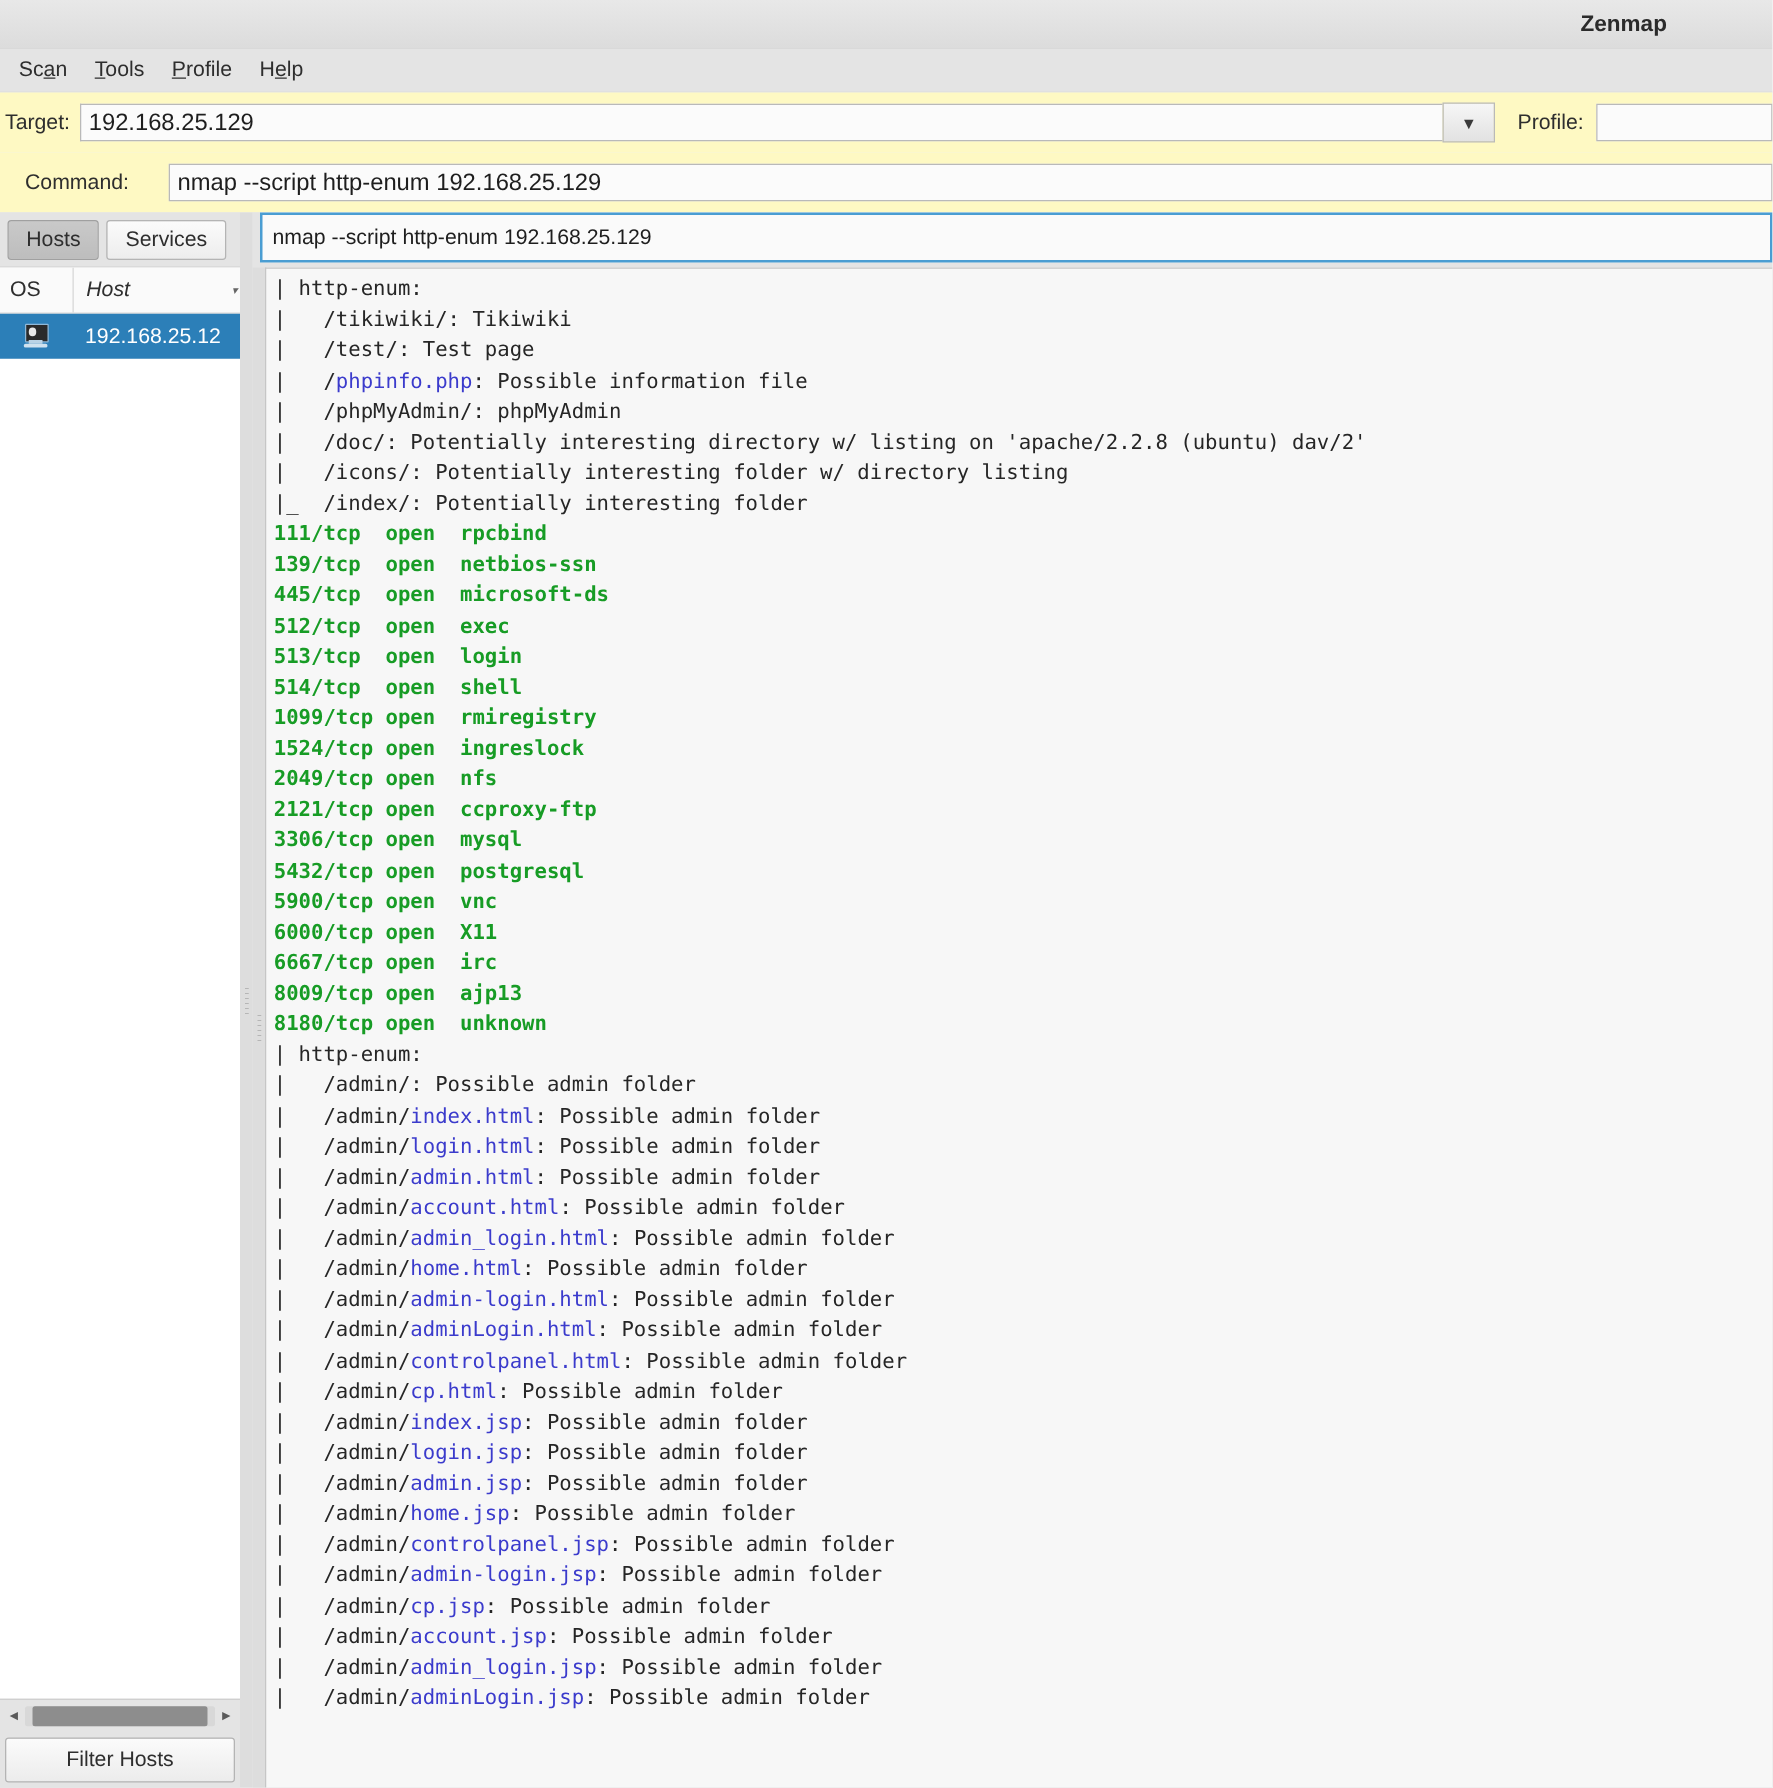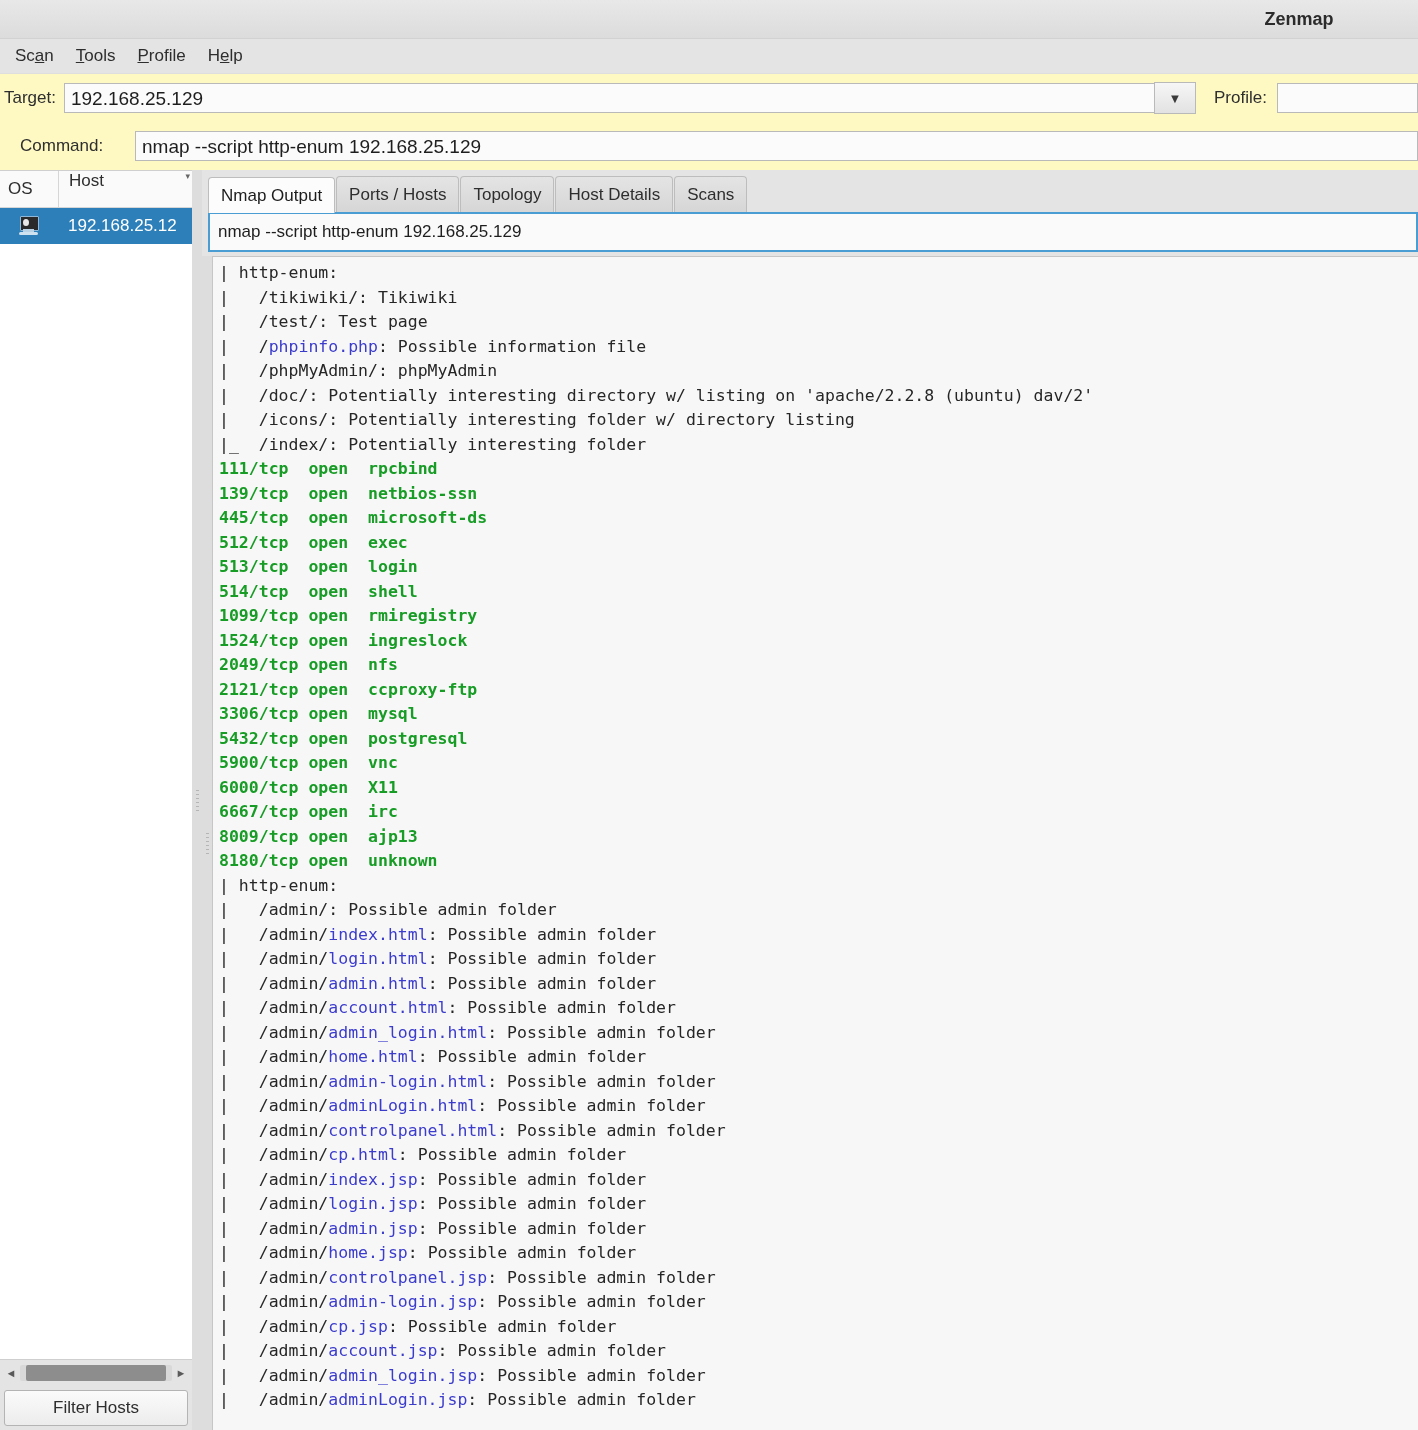--- a/index.html
+++ b/index.html
@@ -93,21 +93,21 @@
     border-top:1px solid #cfcfcf;
     display:flex;flex-direction:column;
     overflow:hidden;
   }
   .hl-header{
     display:flex;height:36px;align-items:center;
     background:#fafafa;border-bottom:1px solid #d6d6d6;
     font-size:17px;color:#2e2e2e;
   }
   .hl-header .c-os{width:58px;padding-left:8px;box-sizing:border-box;}
-  .hl-header .c-host{flex:1;padding-left:10px;border-left:1px solid #d6d6d6;height:100%;display:flex;align-items:flex-start;justify-content:space-between;padding-right:2px;box-sizing:border-box;}
+  .hl-header .c-host{flex:1;padding-left:10px;border-left:1px solid #d6d6d6;height:100%;display:flex;align-items:center;justify-content:space-between;padding-right:2px;box-sizing:border-box;font-style:italic;}
   .sort-arrow{font-size:9px;color:#666;}
   .hl-row{
     display:flex;align-items:center;height:36px;
     background:#2c7fb8;color:#ffffff;font-size:17px;
   }
   .hl-row .c-os{width:58px;display:flex;align-items:center;justify-content:center;}
   .hl-row .c-host{flex:1;padding-left:10px;white-space:nowrap;overflow:hidden;}
   .pc-icon{width:22px;height:20px;position:relative;display:inline-block;}
   .pc-icon .scr{position:absolute;left:2px;top:0;width:17px;height:13px;background:#2a2a2a;border:1px solid #8fb8d8;border-radius:1px;}
   .pc-icon .scr:after{content:"";position:absolute;left:2px;top:2px;width:6px;height:7px;background:#e8e8e8;border-radius:50%;}
@@ -209,20 +209,24 @@
 </div>
 
 <div class="toolrow">
   <span class="lbl cmd-label">Command:</span>
   <div class="field" id="command-field">nmap --script http-enum 192.168.25.129</div>
 </div>
 
 <div class="content">
 
   <div class="leftpane">
+    <div class="hs-buttons" id="hsbuttons">
+        <div class="hsbtn active">Hosts</div>
+        <div class="hsbtn">Services</div>
+      </div>
 
     <div class="hostlist">
       <div class="hl-header">
         <div class="c-os">OS</div>
         <div class="c-host">
           <span>Host</span>
           <span class="sort-arrow">▾</span>
         </div>
       </div>
       <div id="hostrows">
@@ -250,27 +254,20 @@
     <div class="filterbar">
       <div class="filterbtn">Filter Hosts</div>
     </div>
   </div>
 
   <div class="splitter">
     <div class="grip"></div>
   </div>
 
   <div class="rightpane">
-    <div class="tabstrip" id="tabstrip">
-        <div class="tab active">Nmap Output</div>
-        <div class="tab">Ports / Hosts</div>
-        <div class="tab">Topology</div>
-        <div class="tab">Host Details</div>
-        <div class="tab">Scans</div>
-      </div>
     <div class="cmdbox">nmap --script http-enum 192.168.25.129</div>
     <div class="outer-out">
       <div class="vsplit">
         <div class="grip"></div>
       </div>
       <div class="outputarea" id="outputarea"><div class="ln"><span>| http-enum: </span></div><div class="ln"><span>|   /tikiwiki/: Tikiwiki</span></div><div class="ln"><span>|   /test/: Test page</span></div><div class="ln"><span>|   /</span><span class="hl">phpinfo.php</span><span>: Possible information file</span></div><div class="ln"><span>|   /phpMyAdmin/: phpMyAdmin</span></div><div class="ln"><span>|   /doc/: Potentially interesting directory w/ listing on 'apache/2.2.8 (ubuntu) dav/2'</span></div><div class="ln"><span>|   /icons/: Potentially interesting folder w/ directory listing</span></div><div class="ln"><span>|_  /index/: Potentially interesting folder</span></div><div class="ln"><span class="port">111/tcp  open  rpcbind</span></div><div class="ln"><span class="port">139/tcp  open  netbios-ssn</span></div><div class="ln"><span class="port">445/tcp  open  microsoft-ds</span></div><div class="ln"><span class="port">512/tcp  open  exec</span></div><div class="ln"><span class="port">513/tcp  open  login</span></div><div class="ln"><span class="port">514/tcp  open  shell</span></div><div class="ln"><span class="port">1099/tcp open  rmiregistry</span></div><div class="ln"><span class="port">1524/tcp open  ingreslock</span></div><div class="ln"><span class="port">2049/tcp open  nfs</span></div><div class="ln"><span class="port">2121/tcp open  ccproxy-ftp</span></div><div class="ln"><span class="port">3306/tcp open  mysql</span></div><div class="ln"><span class="port">5432/tcp open  postgresql</span></div><div class="ln"><span class="port">5900/tcp open  vnc</span></div><div class="ln"><span class="port">6000/tcp open  X11</span></div><div class="ln"><span class="port">6667/tcp open  irc</span></div><div class="ln"><span class="port">8009/tcp open  ajp13</span></div><div class="ln"><span class="port">8180/tcp open  unknown</span></div><div class="ln"><span>| http-enum: </span></div><div class="ln"><span>|   /admin/: Possible admin folder</span></div><div class="ln"><span>|   /admin/</span><span class="hl">index.html</span><span>: Possible admin folder</span></div><div class="ln"><span>|   /admin/</span><span class="hl">login.html</span><span>: Possible admin folder</span></div><div class="ln"><span>|   /admin/</span><span class="hl">admin.html</span><span>: Possible admin folder</span></div><div class="ln"><span>|   /admin/</span><span class="hl">account.html</span><span>: Possible admin folder</span></div><div class="ln"><span>|   /admin/</span><span class="hl">admin_login.html</span><span>: Possible admin folder</span></div><div class="ln"><span>|   /admin/</span><span class="hl">home.html</span><span>: Possible admin folder</span></div><div class="ln"><span>|   /admin/</span><span class="hl">admin-login.html</span><span>: Possible admin folder</span></div><div class="ln"><span>|   /admin/</span><span class="hl">adminLogin.html</span><span>: Possible admin folder</span></div><div class="ln"><span>|   /admin/</span><span class="hl">controlpanel.html</span><span>: Possible admin folder</span></div><div class="ln"><span>|   /admin/</span><span class="hl">cp.html</span><span>: Possible admin folder</span></div><div class="ln"><span>|   /admin/</span><span class="hl">index.jsp</span><span>: Possible admin folder</span></div><div class="ln"><span>|   /admin/</span><span class="hl">login.jsp</span><span>: Possible admin folder</span></div><div class="ln"><span>|   /admin/</span><span class="hl">admin.jsp</span><span>: Possible admin folder</span></div><div class="ln"><span>|   /admin/</span><span class="hl">home.jsp</span><span>: Possible admin folder</span></div><div class="ln"><span>|   /admin/</span><span class="hl">controlpanel.jsp</span><span>: Possible admin folder</span></div><div class="ln"><span>|   /admin/</span><span class="hl">admin-login.jsp</span><span>: Possible admin folder</span></div><div class="ln"><span>|   /admin/</span><span class="hl">cp.jsp</span><span>: Possible admin folder</span></div><div class="ln"><span>|   /admin/</span><span class="hl">account.jsp</span><span>: Possible admin folder</span></div><div class="ln"><span>|   /admin/</span><span class="hl">admin_login.jsp</span><span>: Possible admin folder</span></div><div class="ln"><span>|   /admin/</span><span class="hl">adminLogin.jsp</span><span>: Possible admin folder</span></div></div>
     </div>
   </div>
 </div>
 

